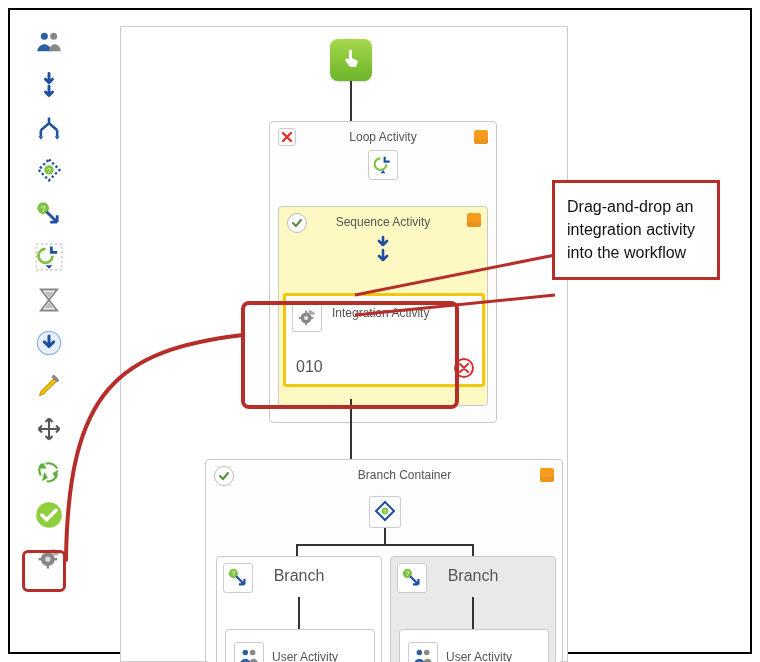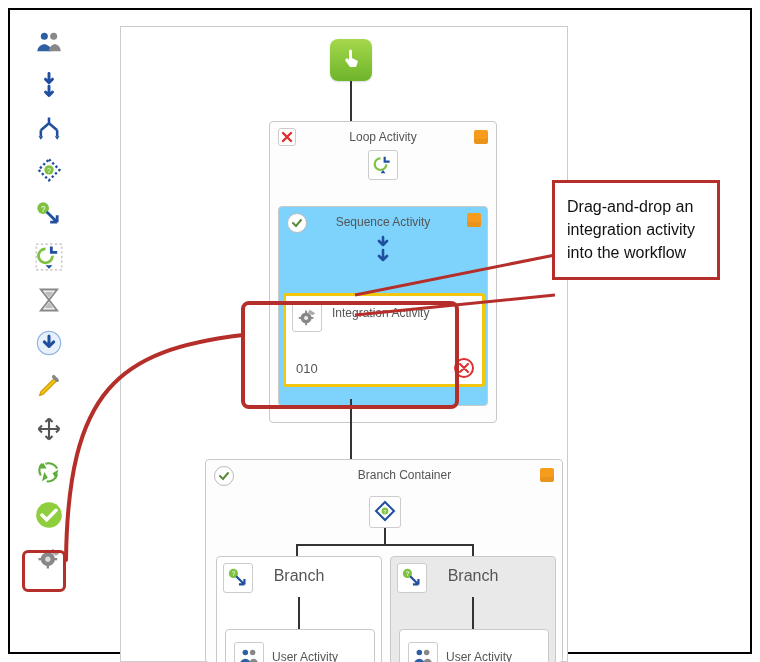--- a/index.html
+++ b/index.html
@@ -130,21 +130,21 @@
     left: 116px; top: 94px;
     width: 228px; height: 302px;
   }
   
   .seq {
     position: absolute;
     left: 8px; top: 84px;
     width: 210px; height: 200px;
     border: 1px solid #c9c9c9;
     border-radius: 4px;
-    background:#7dd3fc;
+    background:#fef9c3;
   }
   .seq .mini-btn { right:6px; top:6px; }
   .down-arr {
     width: 22px; height: 30px;
     margin: 6px auto 0;
   }
   .down-arr svg { width:22px; height:30px; }
   
   .integ {
     position: absolute;
@@ -173,21 +173,21 @@
   }
   .integ .gear-tile svg{width:22px;height:22px;}
   .integ .ia-title{
     position:absolute;
     left:46px; top:10px;
     font-size:12px;color:#555;
   }
   .integ .ia-code{
     position:absolute;
     left:10px; bottom:8px;
-    font-size:13px;color:#555;
+    font-size:16px;color:#555;
   }
   .integ .del-x{
     position:absolute;
     right:8px; bottom:6px;
     width:20px;height:20px;
     border-radius:50%;
     border:2px solid #e02e2e;
     display:flex;align-items:center;justify-content:center;
   }
   .integ .del-x svg{width:10px;height:10px;}

